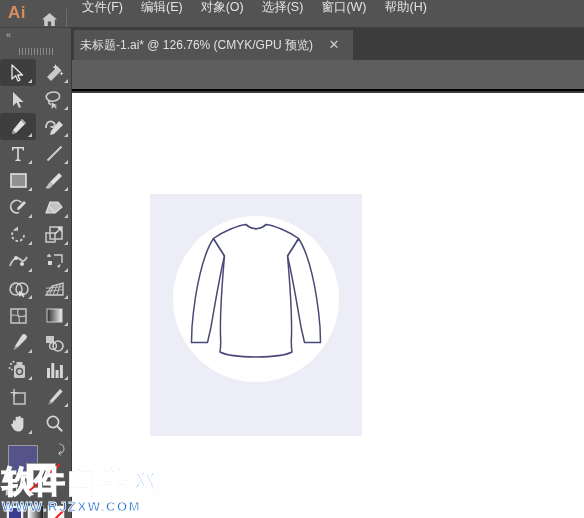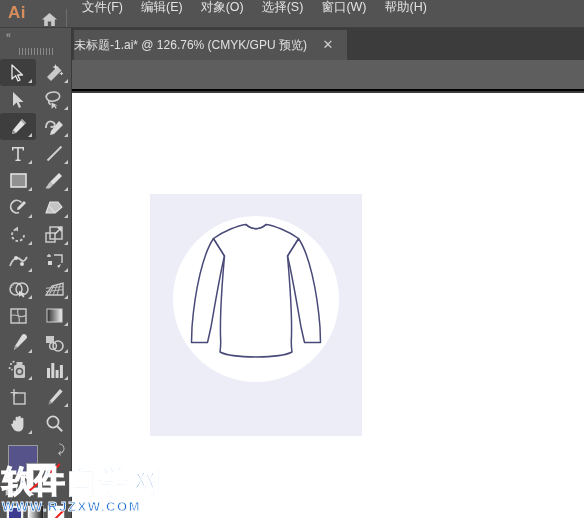--- a/index.html
+++ b/index.html
@@ -108,21 +108,21 @@
     position: absolute; left: 72px; top: 28px; width: 512px; height: 490px;
     background: #3c3c3c;
   }
   .tabstrip {
     position: absolute; left: 0; top: 0; width: 512px; height: 32px;
     background: #3c3c3c;
   }
   .doctab {
     position: absolute; left: 2px; top: 2px; height: 30px;
     background: #535353; color: #e0e0e0;
-    display: flex; align-items: center; padding: 0 0 0 0;
+    display: flex; align-items: center; padding: 0 0 0 6px;
     font-size: 12px; white-space: nowrap;
   }
   .doctab .tab-label { line-height: 30px; }
   .tab-close {
     margin-left: 14px; margin-right: 12px; color: #cfcfcf; font-size: 13px;
     width: 14px; text-align: center; line-height: 30px;
   }
   .controlbar {
     position: absolute; left: 0; top: 32px; width: 512px; height: 31px;
     background: #5e5e5e; border-bottom: 2px solid #000;

